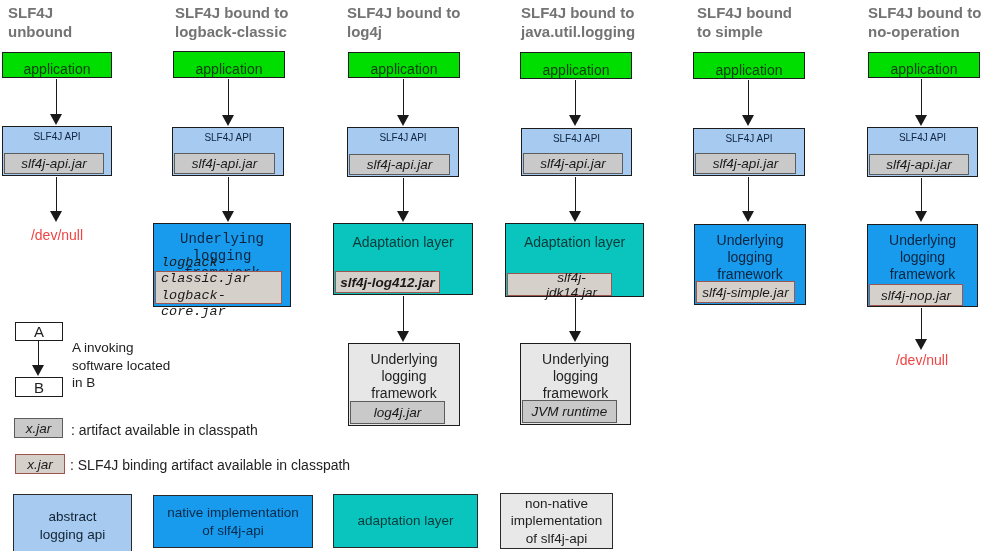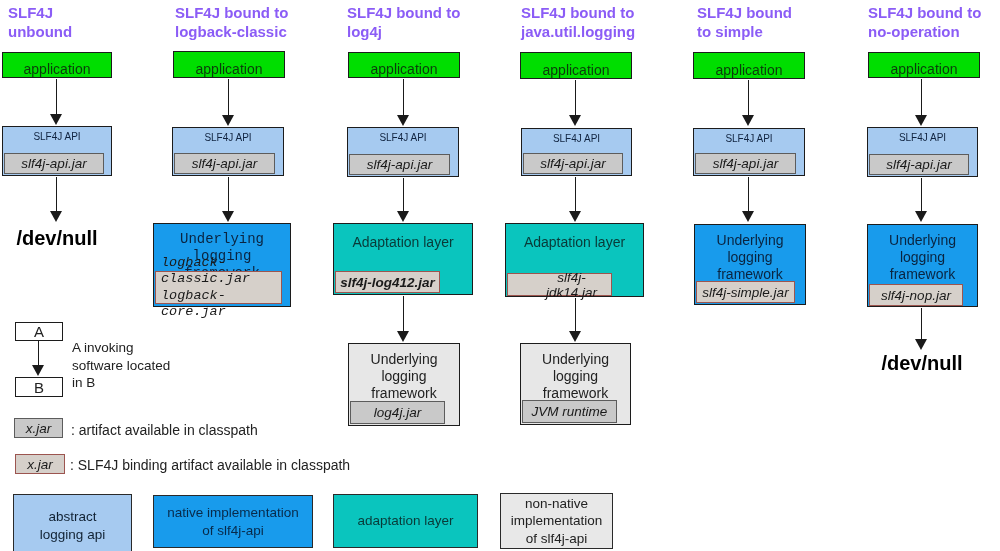--- a/index.html
+++ b/index.html
@@ -1,21 +1,21 @@
 <!DOCTYPE html>
 <html><head>
 <meta charset="utf-8">
 <style>
   html,body{margin:0;padding:0;background:#fff;}
   #canvas{
     position:relative;width:1000px;height:551px;background:#ffffff;
     font-family:"Liberation Sans","DejaVu Sans",sans-serif;color:#111;overflow:hidden;
   }
   .col-title{
-    position:absolute;font-weight:bold;font-size:15px;line-height:1.25;color:#8b5cf6;
+    position:absolute;font-weight:bold;font-size:15px;line-height:1.25;color:#737373;
     white-space:pre-line;
   }
   .box{
     position:absolute;box-sizing:border-box;border:1.5px solid #1c1c1c;
     display:flex;align-items:flex-end;justify-content:center;text-align:center;
     font-size:14px;color:#0d1b12;
   }
   .app-box{background:#00DE00;color:#0b3b0b;}
   .api-box{background:#A6CAF0;display:block;color:#10233f;}
   .api-box .box-label{margin-top:4px;font-size:10px;text-align:center;}
@@ -33,21 +33,21 @@
     white-space:pre-line;line-height:1.2;align-items:center;display:flex;}
   .arrow{position:absolute;width:13px;}
   .arrow::before{
     content:"";position:absolute;left:5.5px;top:0;bottom:9px;width:1.5px;background:#1a1a1a;
   }
   .arrow::after{
     content:"";position:absolute;left:0;bottom:0;width:0;height:0;
     border-left:6.5px solid transparent;border-right:6.5px solid transparent;
     border-top:11px solid #1a1a1a;
   }
-  .devnull{position:absolute;font-weight:bold;font-size:20px;text-align:center;color:#000000;}
+  .devnull{position:absolute;font-weight:normal;font-size:14px;text-align:center;color:#ef4444;}
   .legend-node{
     position:absolute;box-sizing:border-box;border:1.5px solid #1c1c1c;background:#fff;
     display:flex;align-items:center;justify-content:center;font-size:15px;color:#222;
   }
   .legend-text{position:absolute;font-size:13.5px;line-height:1.3;color:#222;white-space:pre-line;}
   .key-box{
     position:absolute;box-sizing:border-box;border:1.5px solid #2a2a2a;
     display:flex;align-items:center;justify-content:center;text-align:center;
     font-size:13.5px;line-height:1.3;white-space:pre-line;color:#123;
   }

